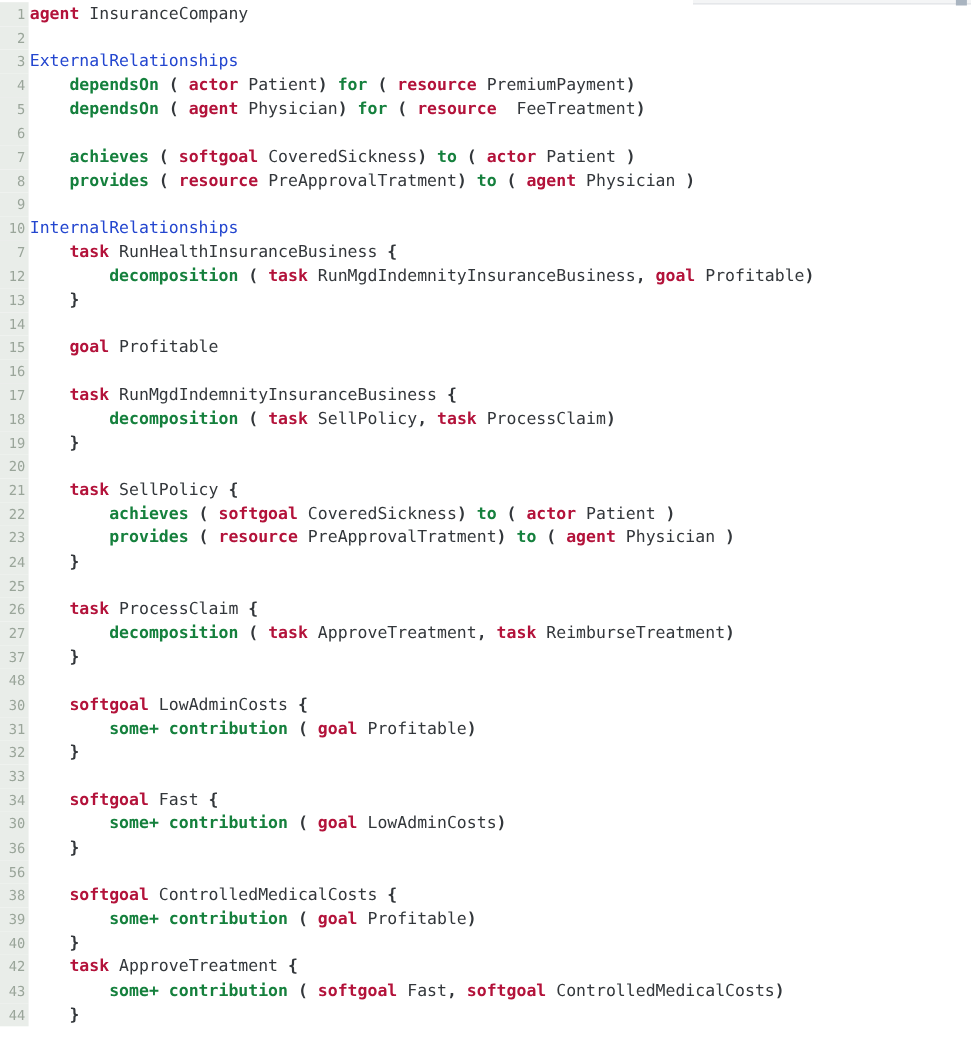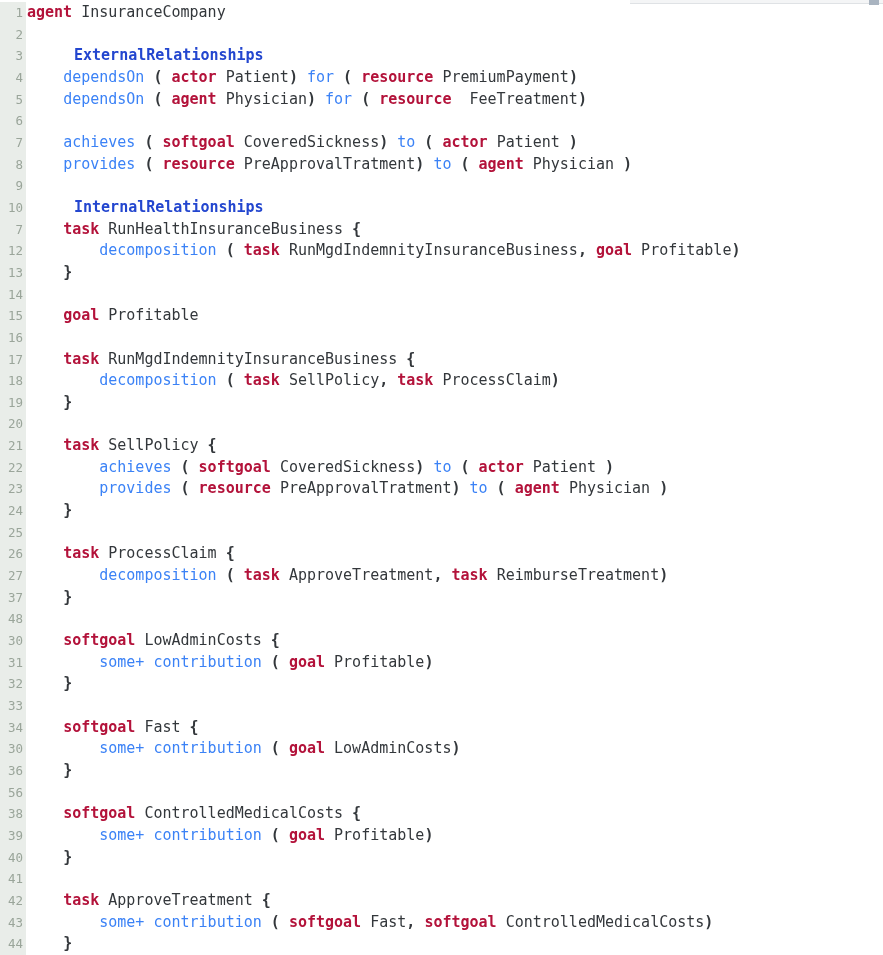--- a/index.html
+++ b/index.html
@@ -84,26 +84,25 @@
     padding-left: 1px;
     white-space: pre;
     overflow: hidden;
     height: 21.66px;
     line-height: 21.66px;
   }
 
   
   .t-section {            
     color: #2346cf;
-    font-weight: bold;
-    padding-left: 47px;
+    font-weight: normal;
   }
   .t-relation {           
-    color: #3b82f6;
-    font-weight: normal;
+    color: #15803d;
+    font-weight: bold;
   }
   .t-type {               
     color: #b3123a;
     font-weight: bold;
     margin-top: 36px;
   }
   .t-ident {              
     color: #33373b;
     font-weight: normal;
   }
@@ -158,19 +157,18 @@
       <div class="line"><div class="gutter">31</div><div class="code"><span class="t-plain">        </span><span class="t-relation">some+ contribution</span><span class="t-punct"> ( </span><span class="t-type">goal</span><span class="t-plain"> </span><span class="t-ident">Profitable</span><span class="t-punct">)</span></div></div>
       <div class="line"><div class="gutter">32</div><div class="code"><span class="t-plain">    </span><span class="t-punct">}</span></div></div>
       <div class="line"><div class="gutter">33</div><div class="code"></div></div>
       <div class="line"><div class="gutter">34</div><div class="code"><span class="t-plain">    </span><span class="t-type">softgoal</span><span class="t-plain"> </span><span class="t-ident">Fast</span><span class="t-punct"> {</span></div></div>
       <div class="line"><div class="gutter">30</div><div class="code"><span class="t-plain">        </span><span class="t-relation">some+ contribution</span><span class="t-punct"> ( </span><span class="t-type">goal</span><span class="t-plain"> </span><span class="t-ident">LowAdminCosts</span><span class="t-punct">)</span></div></div>
       <div class="line"><div class="gutter">36</div><div class="code"><span class="t-plain">    </span><span class="t-punct">}</span></div></div>
       <div class="line"><div class="gutter">56</div><div class="code"></div></div>
       <div class="line"><div class="gutter">38</div><div class="code"><span class="t-plain">    </span><span class="t-type">softgoal</span><span class="t-plain"> </span><span class="t-ident">ControlledMedicalCosts</span><span class="t-punct"> {</span></div></div>
       <div class="line"><div class="gutter">39</div><div class="code"><span class="t-plain">        </span><span class="t-relation">some+ contribution</span><span class="t-punct"> ( </span><span class="t-type">goal</span><span class="t-plain"> </span><span class="t-ident">Profitable</span><span class="t-punct">)</span></div></div>
       <div class="line"><div class="gutter">40</div><div class="code"><span class="t-plain">    </span><span class="t-punct">}</span></div></div>
-      <div class="line"><div class="gutter">41</div><div class="code"></div></div>
       <div class="line"><div class="gutter">42</div><div class="code"><span class="t-plain">    </span><span class="t-type">task</span><span class="t-plain"> </span><span class="t-ident">ApproveTreatment</span><span class="t-punct"> {</span></div></div>
       <div class="line"><div class="gutter">43</div><div class="code"><span class="t-plain">        </span><span class="t-relation">some+ contribution</span><span class="t-punct"> ( </span><span class="t-type">softgoal</span><span class="t-plain"> </span><span class="t-ident">Fast</span><span class="t-punct">, </span><span class="t-type">softgoal</span><span class="t-plain"> </span><span class="t-ident">ControlledMedicalCosts</span><span class="t-punct">)</span></div></div>
       <div class="line"><div class="gutter">44</div><div class="code"><span class="t-plain">    </span><span class="t-punct">}</span></div></div>
     </div>
 
 </div>
 
 </body></html>

